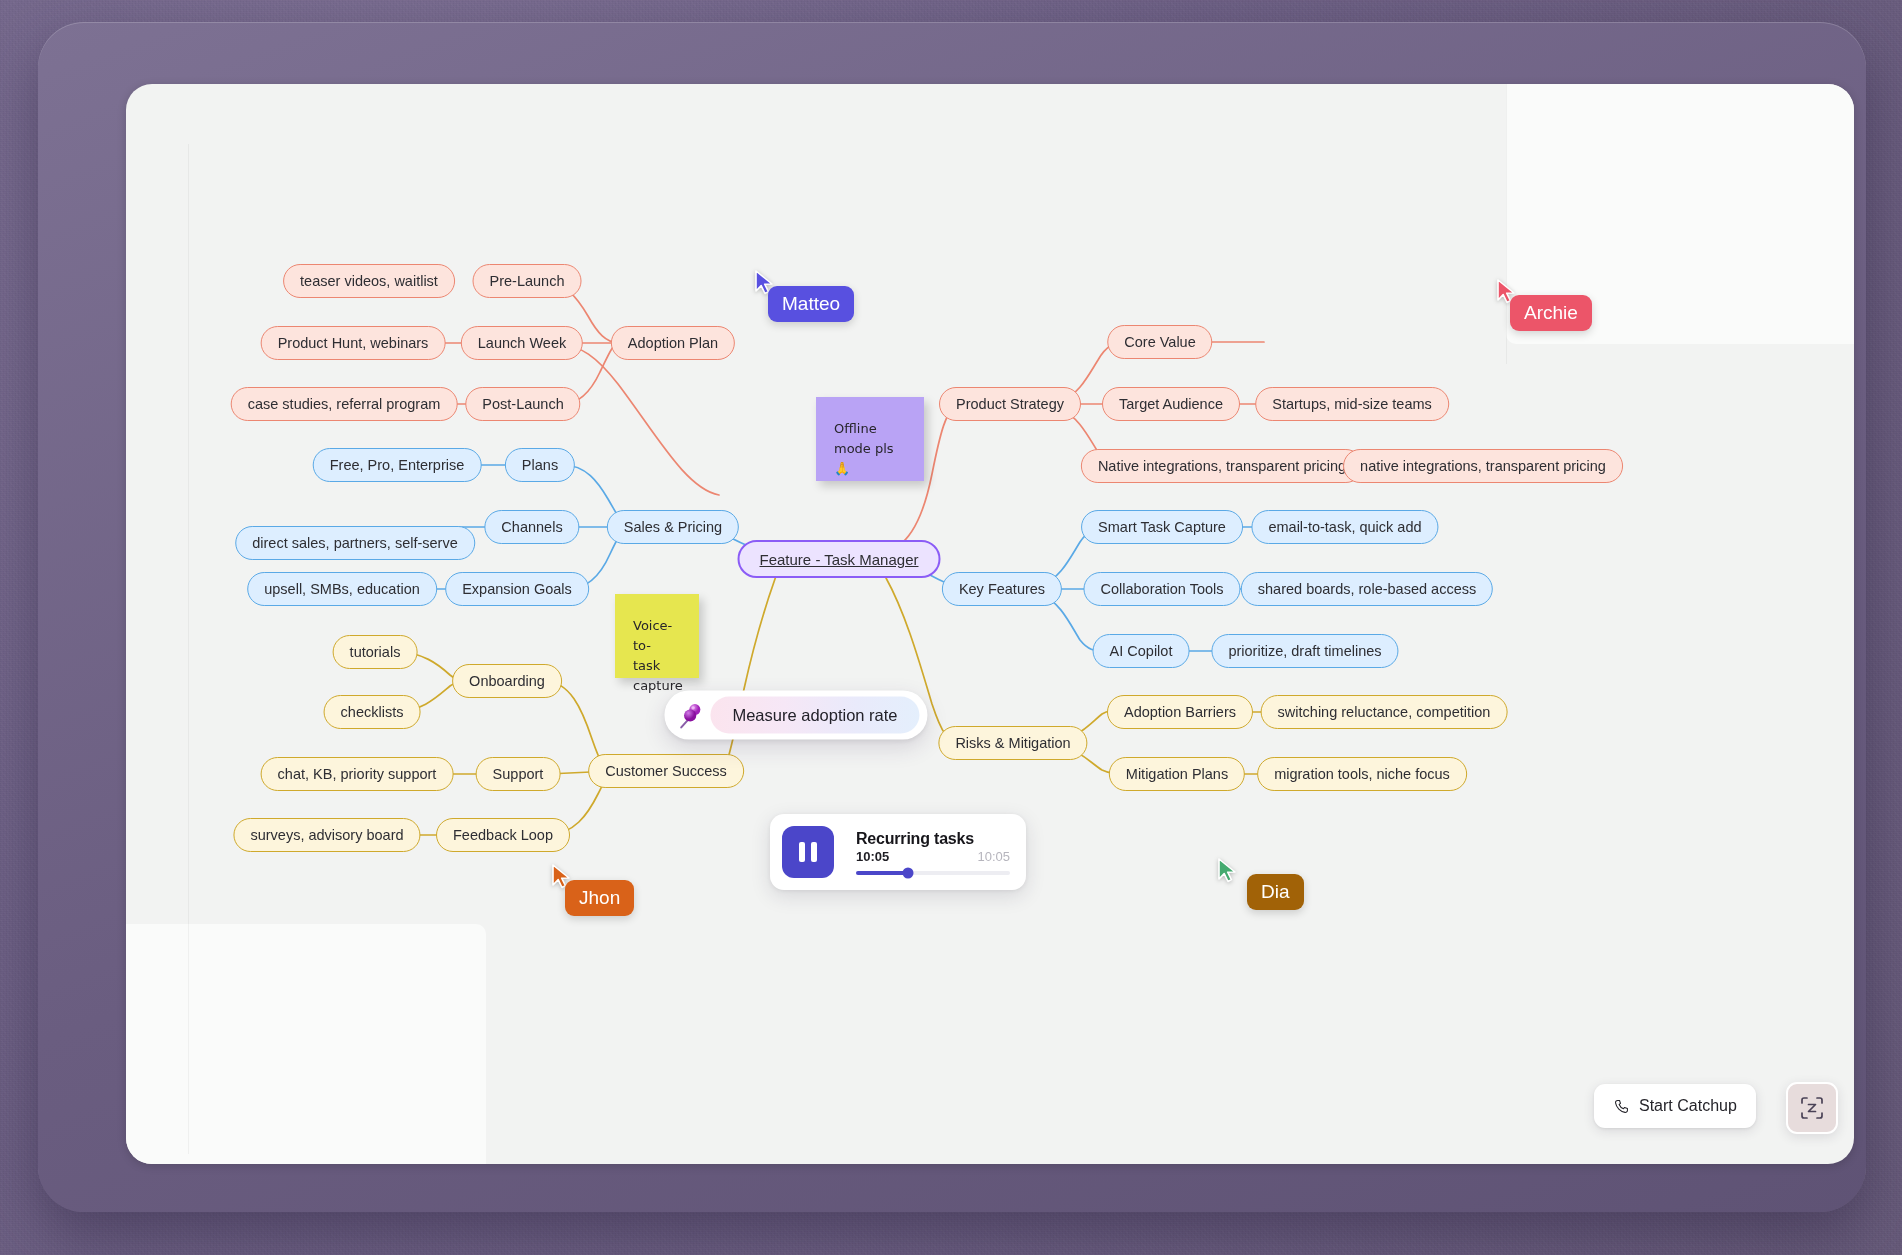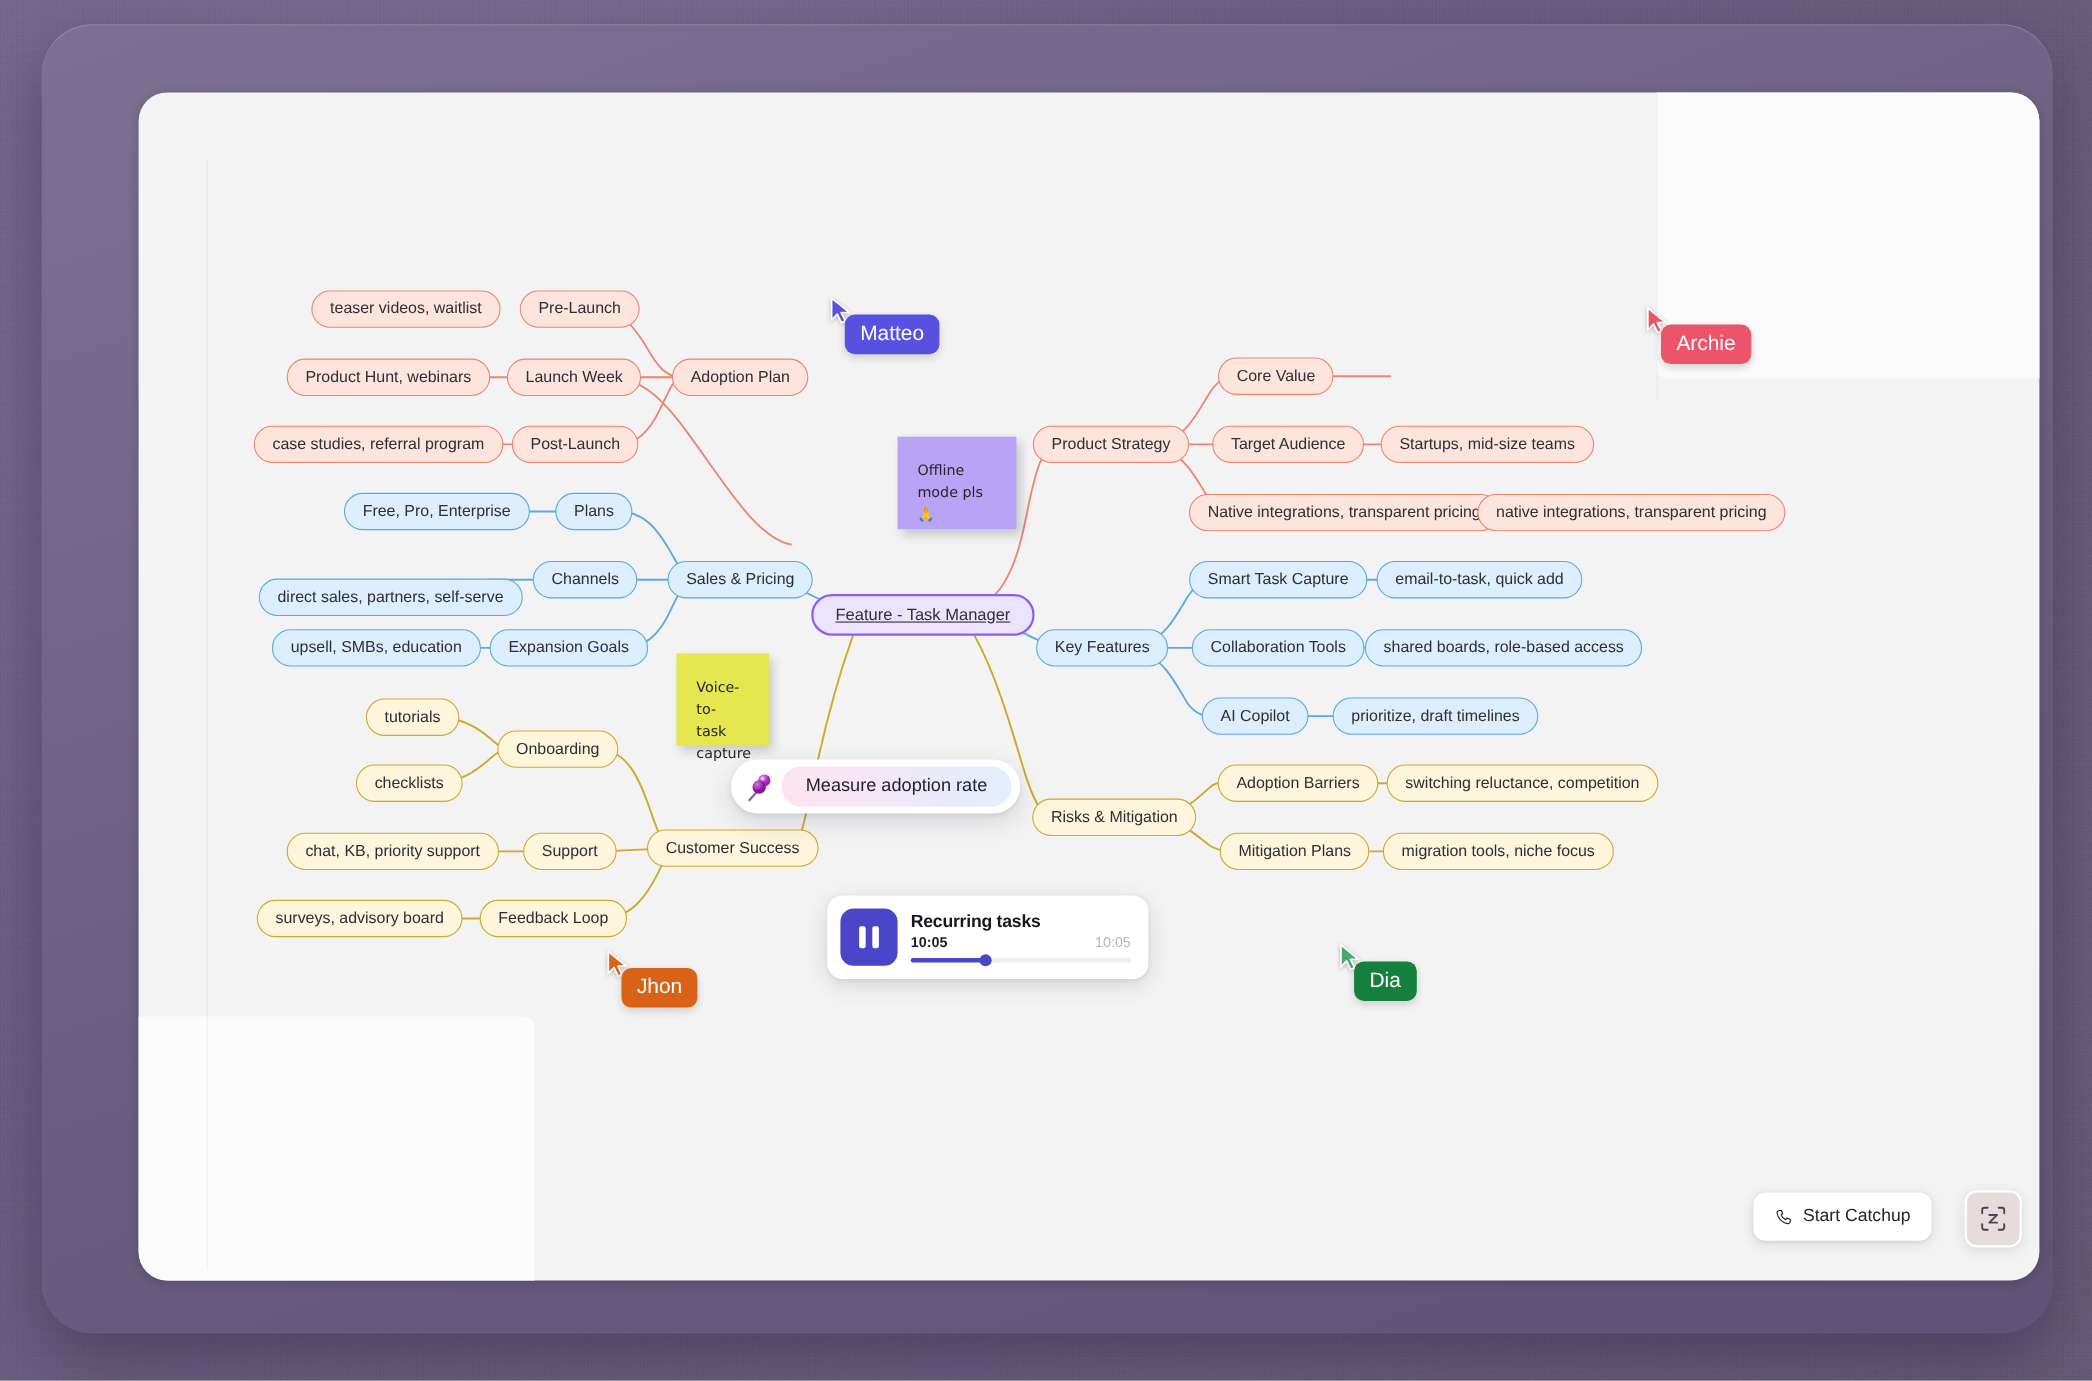--- a/index.html
+++ b/index.html
@@ -119,24 +119,24 @@
     white-space: nowrap;
   }
   .pin-icon { width: 34px; height: 34px; margin-right: 2px; }
 
   
   #player {
     position: absolute;
     transform: translate(-50%,-50%);
     background:#fff;
     border-radius: 14px;
-    display:flex; align-items:center; gap:12px;
+    display:flex; align-items:center; gap:22px;
     padding: 12px 16px 12px 12px;
     box-shadow: 0 6px 20px rgba(40,30,60,.13), 0 1px 4px rgba(0,0,0,.07);
-    width: 292px;
+    width: 256px;
   }
   #player .pause-btn {
     width:52px; height:52px; border-radius:12px; background:#4b46c9;
     display:flex; align-items:center; justify-content:center; gap:6px;
     border:none; cursor:pointer; flex:0 0 auto;
   }
   #player .pause-btn span { display:block; width:6px; height:20px; background:#fff; border-radius:2px; }
   #player .meta { flex:1; min-width:0; }
   #player .title { font-size:16px; font-weight:700; color:#17161b; letter-spacing:-.2px; }
   #player .times { display:flex; justify-content:space-between; font-size:13px; margin-top:1px; }
@@ -365,21 +365,21 @@
     <div class="cursor" style="left:425px; top:780px;">
       <svg width="22" height="26" viewBox="0 0 22 26">
         <path d="M2 1 L2 21 L7.2 15.6 L11 23.5 L14.4 21.6 L10.7 14.2 L18 14 Z" fill="#d96219" stroke="#fff" stroke-width="1.6" stroke-linejoin="round"></path>
       </svg>
       <span class="label" style="background:#d96219;">Jhon</span>
     </div>
     <div class="cursor" style="left:1091px; top:774px;">
       <svg width="22" height="26" viewBox="0 0 22 26">
         <path d="M2 1 L2 21 L7.2 15.6 L11 23.5 L14.4 21.6 L10.7 14.2 L18 14 Z" fill="#44aa6f" stroke="#fff" stroke-width="1.6" stroke-linejoin="round"></path>
       </svg>
-      <span class="label" style="background:#15803d;">Dia</span>
+      <span class="label" style="background:#a16207;margin-left:16px;">Dia</span>
     </div>
 
     <button id="catchup-btn" style="left:1468px; top:1000px;">
       <svg width="17" height="17" viewBox="0 0 24 24">
         <path d="M6.6 3.5 L9.2 3.5 L10.6 7.6 L8.7 9.1 C9.6 11.4 12.3 14.2 14.8 15.2 L16.3 13.3 L20.4 14.7 L20.4 17.3 C20.4 19.2 18.8 20.6 16.9 20.3 C10.3 19.2 4.7 13.6 3.6 7 C3.3 5.1 4.7 3.5 6.6 3.5 Z" fill="none" stroke="#25242a" stroke-width="1.5" stroke-linejoin="round"></path>
       </svg>
       <span>Start Catchup</span>
     </button>
     <button id="zen-btn" style="left:1660px; top:998px;">
       <svg width="26" height="26" viewBox="0 0 26 26">

